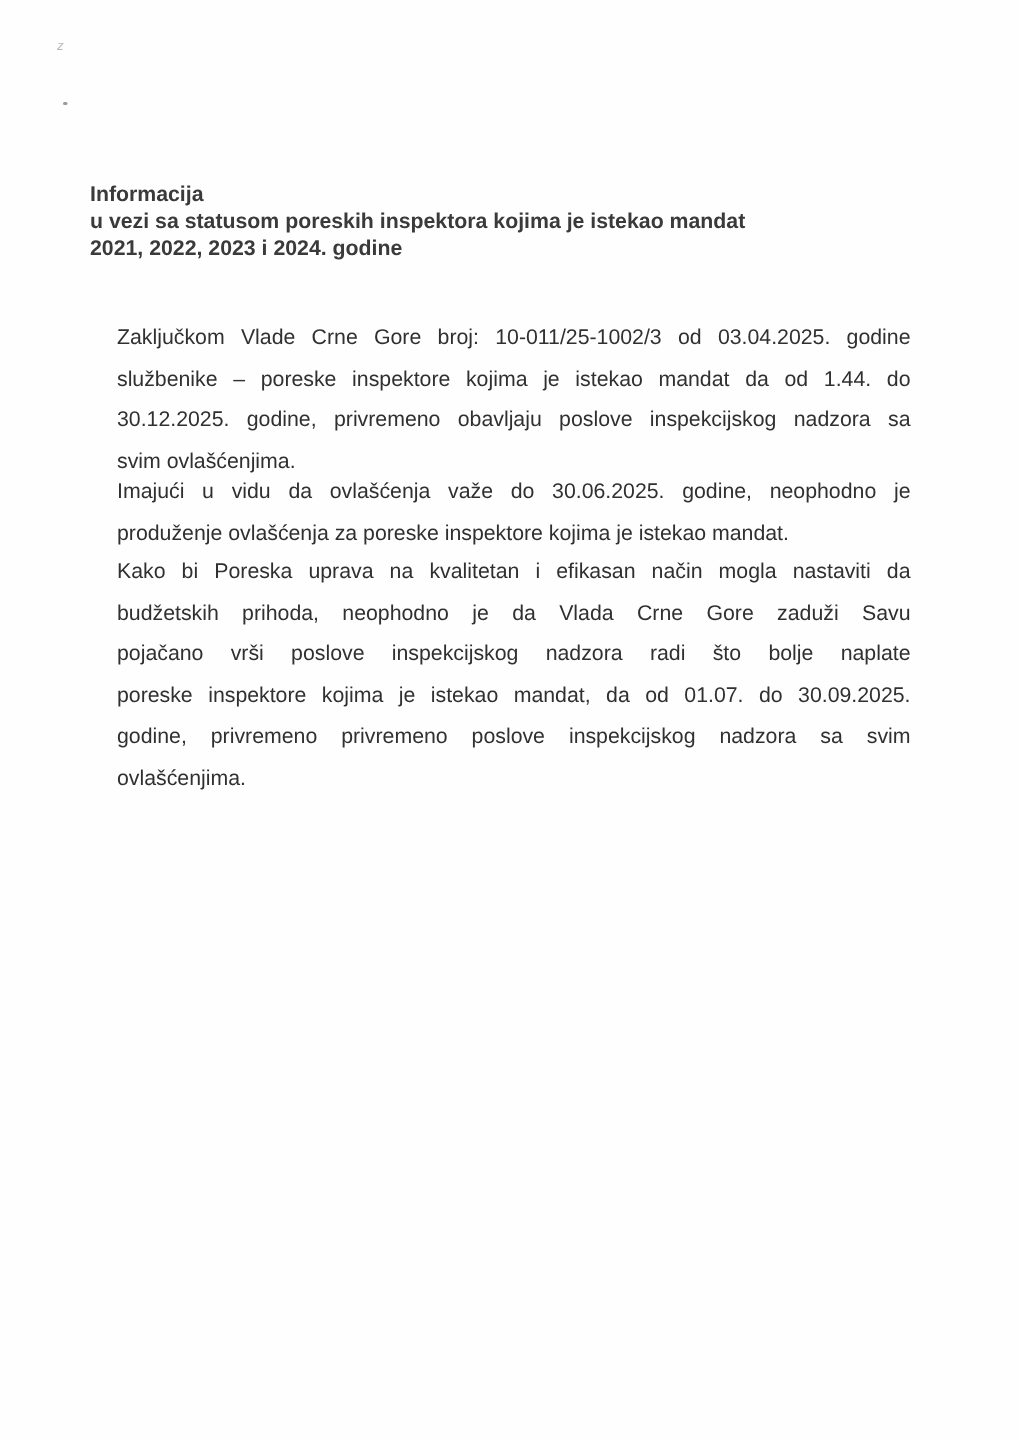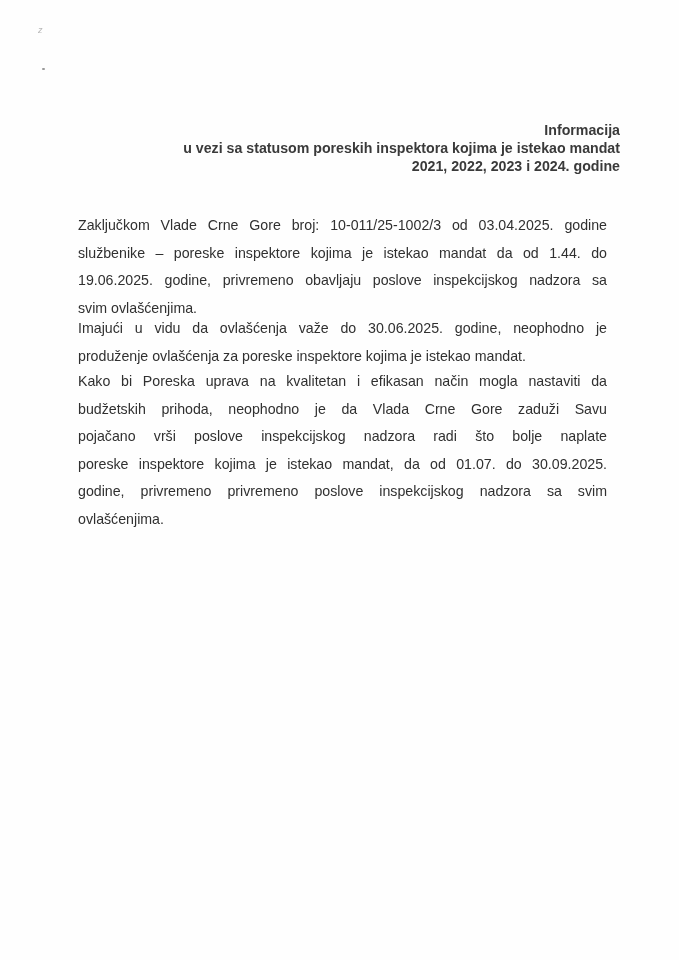--- a/index.html
+++ b/index.html
@@ -33,21 +33,21 @@
       left: 42px; top: 68px;
       width: 3px; height: 2px;
       background: #9a9a9a;
       border-radius: 1px;
     }
     .title-block {
       position: absolute;
       left: 60px;
       top: 121px;
       width: 560px;
-      text-align: right;
+      text-align: left;
       font-weight: bold;
       font-size: 14.2px;
       line-height: 18px;
       color: #3a3a3a;
     }
     .title-block div { white-space: nowrap; }
     .body-text {
       position: absolute;
       left: 78px;
       width: 529px;
@@ -80,21 +80,21 @@
 
   <div class="title-block">
     <div>Informacija</div>
     <div>u vezi sa statusom poreskih inspektora  kojima je istekao mandat</div>
     <div>2021, 2022, 2023 i 2024. godine</div>
   </div>
 
   <div class="body-text" id="p1">
     <span class="line">Zaključkom Vlade Crne Gore broj: 10-011/25-1002/3 od 03.04.2025. godine</span>
     <span class="line">službenike – poreske inspektore kojima je istekao mandat da od 1.44. do</span>
-    <span class="line">19.06.2025. godine, privremeno obavljaju poslove inspekcijskog nadzora sa</span>
+    <span class="line">30.12.2025. godine, privremeno obavljaju poslove inspekcijskog nadzora sa</span>
     <span class="line last">svim ovlašćenjima.</span>
   </div>
 
   <div class="body-text" id="p2">
     <span class="line">Imajući u vidu da ovlašćenja važe do 30.06.2025. godine, neophodno je</span>
     <span class="line last">produženje ovlašćenja za poreske inspektore kojima je istekao mandat.</span>
   </div>
 
   <div class="body-text" id="p3">
     <span class="line">Kako bi Poreska uprava na kvalitetan i efikasan način mogla nastaviti da</span>

